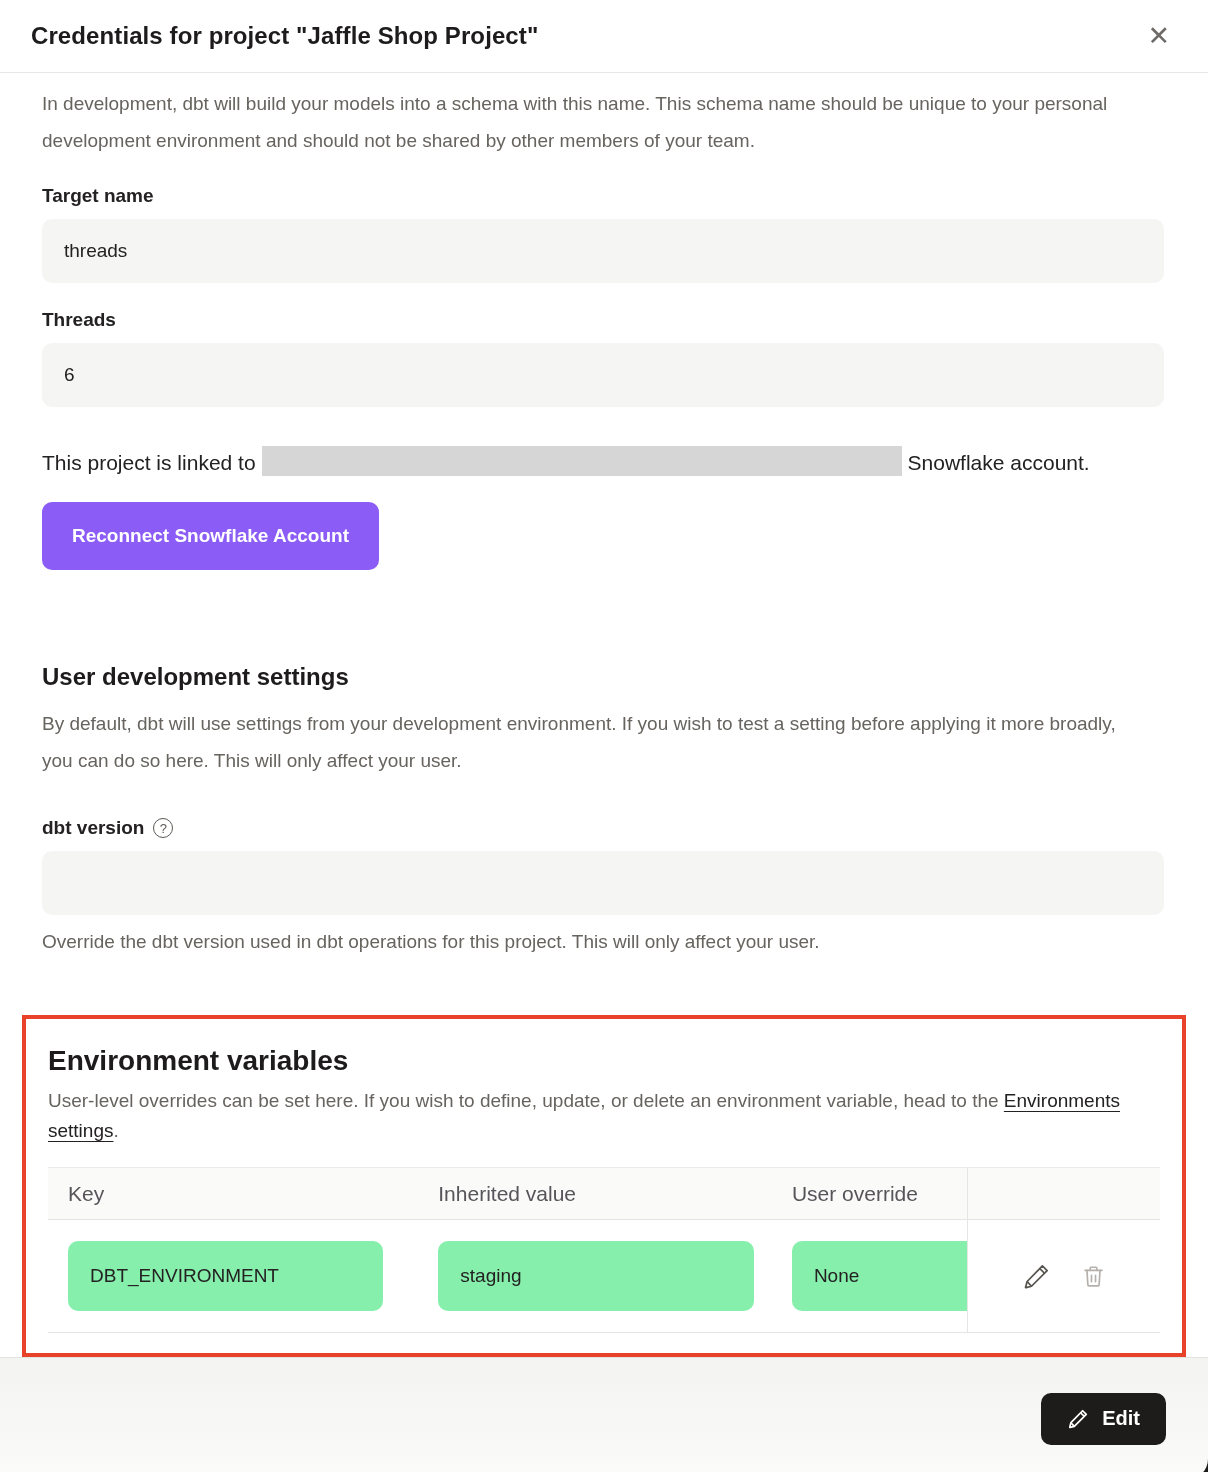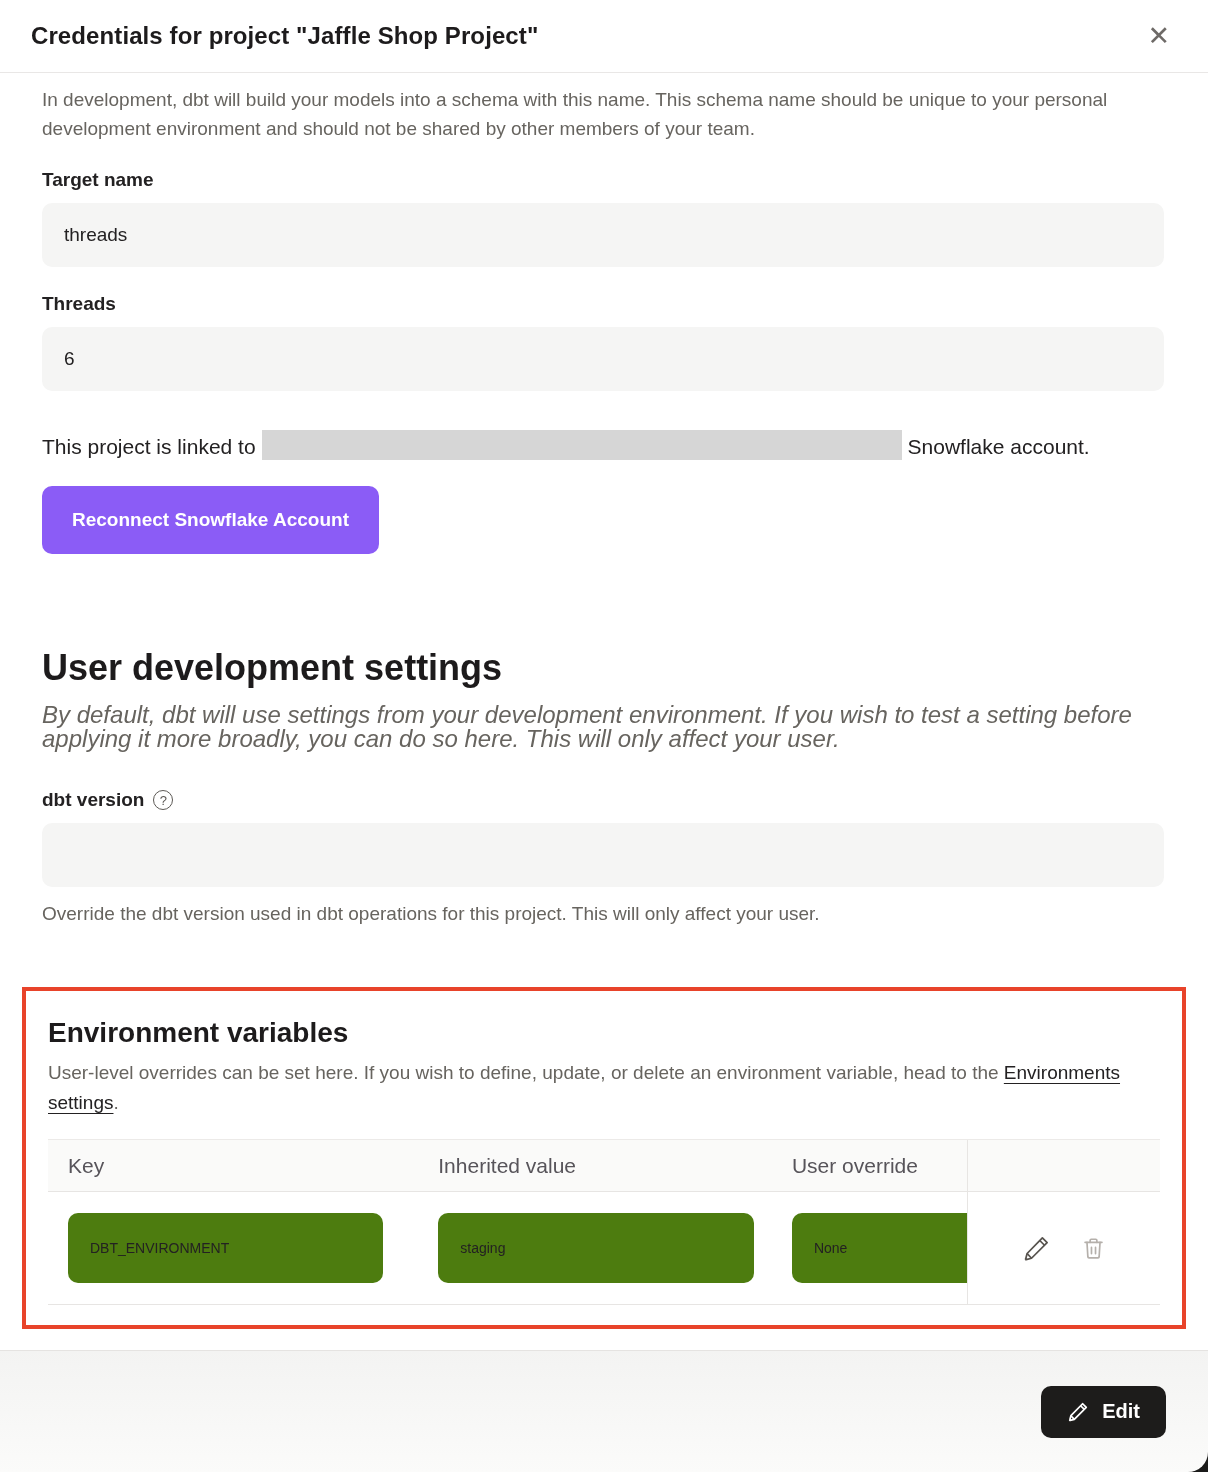--- a/index.html
+++ b/index.html
@@ -23,21 +23,21 @@
   .modal-title { font-size:24px; font-weight:700; color:#1d1b1c; letter-spacing:.1px; }
   .close-btn {
     background:none; border:none; cursor:pointer;
     font-size:27px; font-weight:300; color:#6e6a67; line-height:1;
     padding:4px 6px;
   }
   
   .modal-body { flex:1 1 auto; }
   .content { padding:0 42px; }
   .intro-text {
-    margin-top:12px; font-size:19px; line-height:29px; color:#67645f; max-width:1122px;
+    margin-top:12px; font-size:19px; line-height:37px; color:#67645f; max-width:1122px;
   }
   .field-label { margin-top:26px; font-size:19px; font-weight:700; color:#232122; display:flex; align-items:center; gap:9px; }
   .text-input {
     margin-top:12px; height:64px; width:1122px;
     background:#f5f5f4; border-radius:10px;
     display:flex; align-items:center; padding:0 22px;
     font-size:19px; color:#232122;
   }
   .helper-text { margin-top:16px; font-size:19px; color:#67645f; }
   
@@ -47,22 +47,22 @@
   .redaction {
     display:inline-block; width:640px; height:30px;
     background:#d6d6d6; vertical-align:-6px; margin:0 6px 0 6px;
   }
   .reconnect-btn {
     margin-top:22px; height:68px;
     display:inline-flex; align-items:center; padding:0 30px;
     background:#8b5cf6; color:#ffffff; border:none; border-radius:10px;
     font-size:19px; font-weight:700; font-family:inherit; cursor:pointer;
   }
-  .section-heading { margin-top:93px; font-size:36px; font-weight:700; color:#1d1b1c; }
-  .section-desc { margin-top:14px; font-size:24px; line-height:24px; color:#67645f; max-width:1100px;font-style:italic; }
+  .section-heading { margin-top:93px; font-size:24px; font-weight:700; color:#1d1b1c; }
+  .section-desc { margin-top:14px; font-size:19px; line-height:37px; color:#67645f; max-width:1100px; }
   .dbt-version-label { margin-top:38px; }
   .help-circle {
     width:20px; height:20px; border:1.6px solid #5c5955; border-radius:50%;
     display:inline-flex; align-items:center; justify-content:center;
     font-size:13px; font-weight:500; color:#5c5955; cursor:pointer;
   }
   
   .env-box {
     margin:62px 22px 0 22px;
     border:4px solid #e8432a;
@@ -75,23 +75,23 @@
   .env-table col.c1 { width:33.3%; } .env-table col.c2 { width:31.8%; }
   .env-table col.c3 { width:17.6%; } .env-table col.c4 { width:17.3%; }
   .env-table thead tr { background:#fafaf9; height:52px; }
   .env-table th {
     font-size:21px; font-weight:500; color:#57545a; text-align:left;
     padding-left:20px; border-top:1px solid #eceae8; border-bottom:1px solid #e7e5e3;
   }
   .env-table td { height:113px; border-bottom:1px solid #e7e5e3; vertical-align:middle; }
   .env-table .actions-col { border-left:1px solid #e7e5e3; }
   .cell-chip {
-    background:#4d7c0f; border-radius:10px; height:70px;
+    background:#86efac; border-radius:10px; height:70px;
     display:inline-flex; align-items:center; padding:0 22px;
-    font-size:14px; color:#232122; margin-left:20px;
+    font-size:19px; color:#232122; margin-left:20px;
   }
   .chip-key { width:315px; } .chip-inherited { width:316px; }
   .chip-override { width:calc(100% - 20px); border-radius:10px 0 0 10px; }
   .row-actions { display:flex; align-items:center; justify-content:center; gap:28px; }
   .icon-btn { background:none; border:none; cursor:pointer; display:inline-flex; padding:0; }
   .pencil-icon { color:#57534e; } .trash-icon { color:#b5b0ab; }
   
   .modal-footer {
     flex:0 0 auto; margin-top:auto; height:122px;
     border-top:1px solid #e5e3e1;

